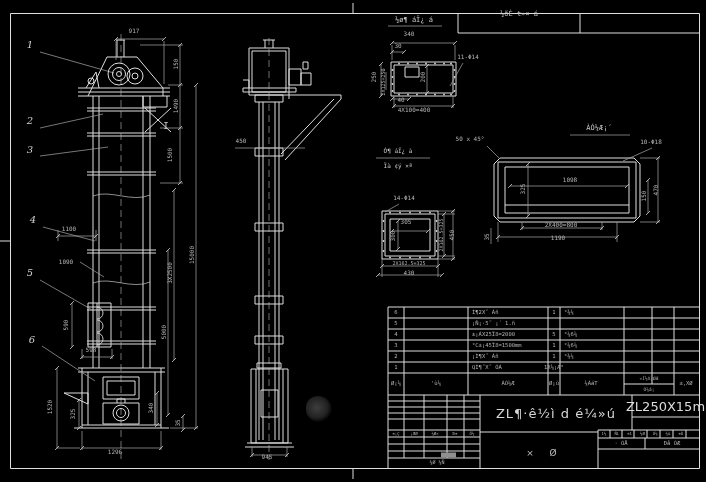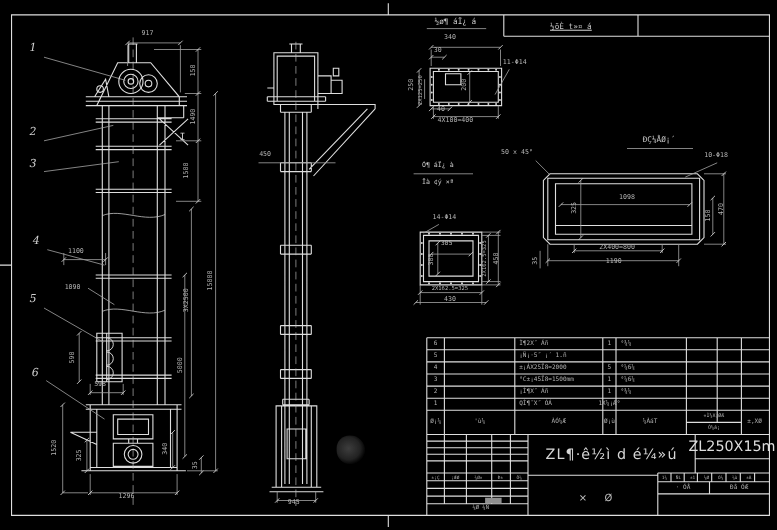--- a/index.html
+++ b/index.html
@@ -8,22 +8,22 @@
   svg{position:absolute;left:0;top:0;}
   .dim{position:absolute;color:#b5b5b5;font-size:6px;line-height:1;white-space:nowrap;
        transform:translate(-50%,-50%);font-family:"DejaVu Sans Mono",monospace;}
   .dim.v{transform:translate(-50%,-50%) rotate(-90deg);}
   .dim.lbl{color:#c9c9c9;}
   .balloon{position:absolute;color:#d0d0d0;font:italic 10px "DejaVu Serif",serif;
            transform:translate(-50%,-50%);}
   .cell{position:absolute;color:#b2b2b2;font-size:5.5px;line-height:1;white-space:nowrap;
         transform:translate(-50%,-50%);}
   .cellL{transform:translate(0,-50%);}
-  .hcell{position:absolute;top:14px;height:19px;display:flex;align-items:center;
-         justify-content:center;color:#c4c4c4;font-size:7px;text-decoration:underline;}
+  .hcell{position:absolute;top:4px;height:19px;display:flex;align-items:center;
+         justify-content:center;color:#c4c4c4;font-size:7px;}
   .hcell.a{left:458px;width:122px;}
   .hcell.b{left:580px;width:119px;}
   .bigtitle{position:absolute;left:482px;top:397px;width:148px;height:32px;display:flex;
             align-items:center;justify-content:center;color:#d6d6d6;font-size:13px;
             letter-spacing:1px;font-family:"DejaVu Sans",sans-serif;}
   .model{position:absolute;left:632px;top:396px;width:67px;height:20px;display:flex;
          align-items:center;justify-content:center;color:#dcdcdc;font-size:13px;
          font-family:"DejaVu Sans",sans-serif;}
   .typechar{position:absolute;color:#bdbdbd;font-size:9px;transform:translate(-50%,-50%);
             font-family:"DejaVu Sans",sans-serif;}
@@ -206,21 +206,21 @@
       <span class="dim lbl" style="left: 414px; top: 20px; font-size: 7px;">½ø¶ áÏ¿ á</span>
       <span class="dim" style="left: 409px; top: 34px;">340</span>
       <span class="dim" style="left: 398px; top: 46px;">30</span>
       <span class="dim" style="left: 468px; top: 57px;">11-Φ14</span>
       <span class="dim v" style="left: 374px; top: 77px;">250</span>
       <span class="dim v" style="left: 383px; top: 82px; font-size: 5px;">2X125=250</span>
       <span class="dim v" style="left: 423px; top: 77px;">200</span>
       <span class="dim" style="left: 401px; top: 100px;">40</span>
       <span class="dim" style="left: 414px; top: 110px;">4X100=400</span>
       <span class="dim" style="left: 470px; top: 139px;">50 x 45°</span>
-      <span class="dim lbl" style="left: 599px; top: 128px; font-size: 7px;">ÐÇ¼ÅØ¡´</span>
+      <span class="dim lbl" style="left: 599px; top: 128px; font-size: 7px;">ÀÓ¼Æ¡´</span>
       <span class="dim" style="left: 651px; top: 142px;">10-Φ18</span>
       <span class="dim" style="left: 570px; top: 180px;">1098</span>
       <span class="dim v" style="left: 523px; top: 189px;">325</span>
       <span class="dim v" style="left: 644px; top: 196px;">150</span>
       <span class="dim v" style="left: 656px; top: 190px;">470</span>
       <span class="dim" style="left: 561px; top: 225px;">2X400=800</span>
       <span class="dim" style="left: 558px; top: 238px;">1190</span>
       <span class="dim v" style="left: 487px; top: 237px;">35</span>
       <span class="dim lbl" style="left: 398px; top: 151px; font-size: 6px;">Ó¶ áÏ¿ à</span>
       <span class="dim lbl" style="left: 398px; top: 166px; font-size: 6px;">Ïà ¢ý ×ª</span>

